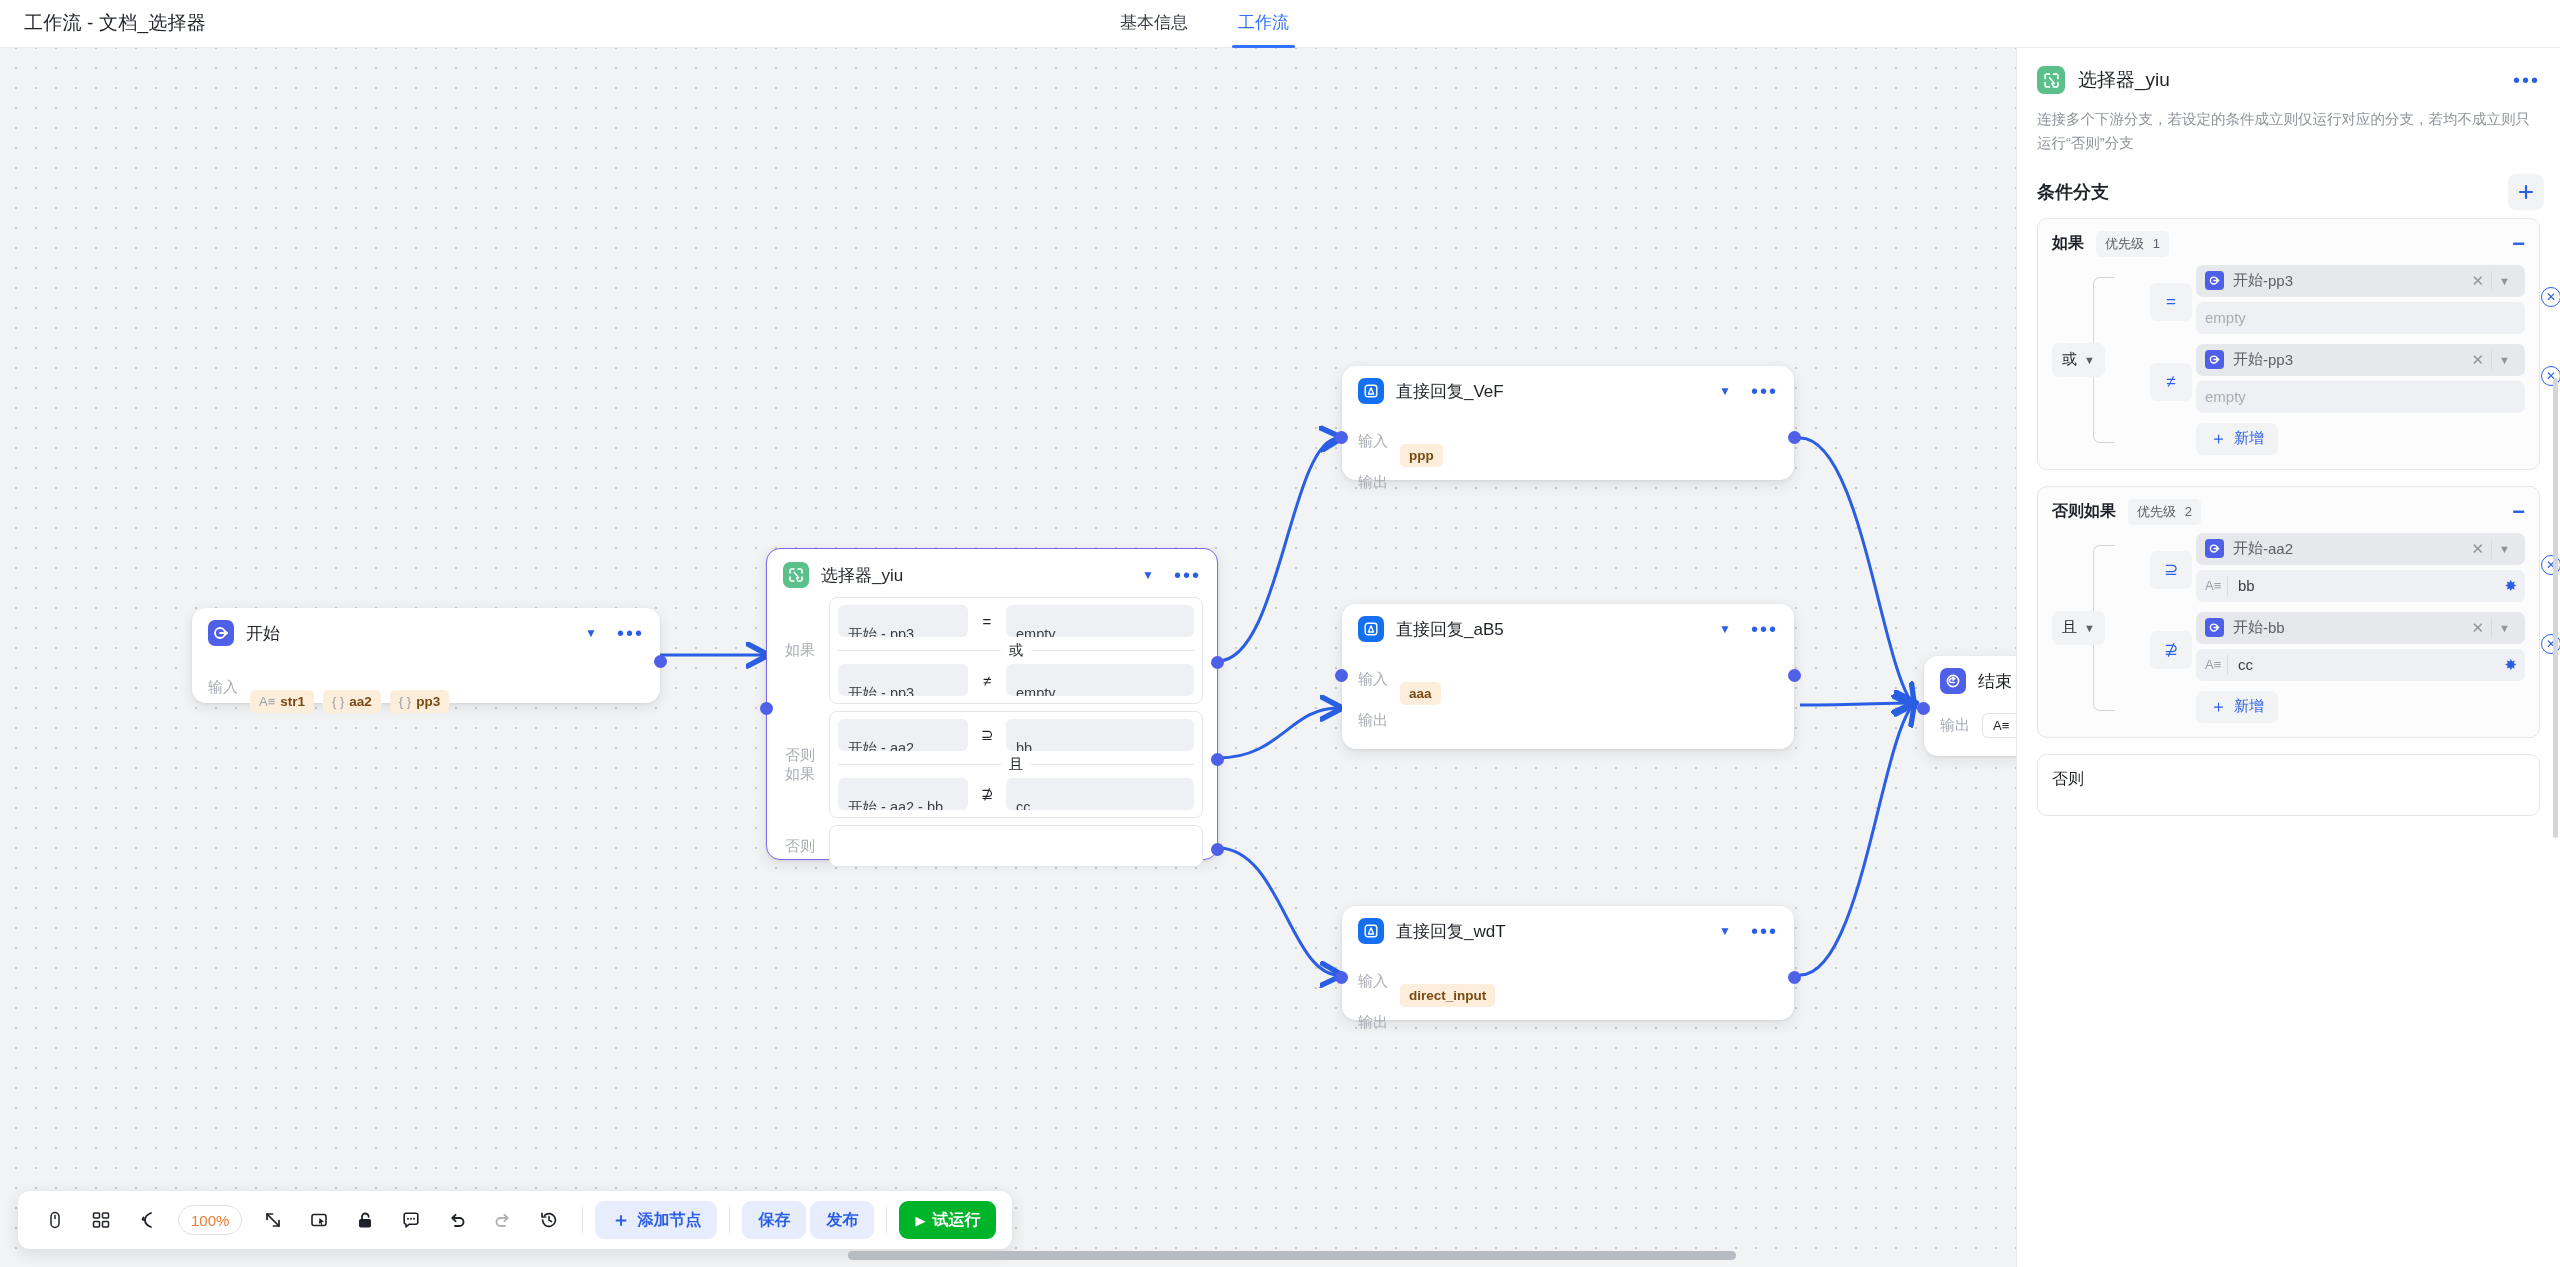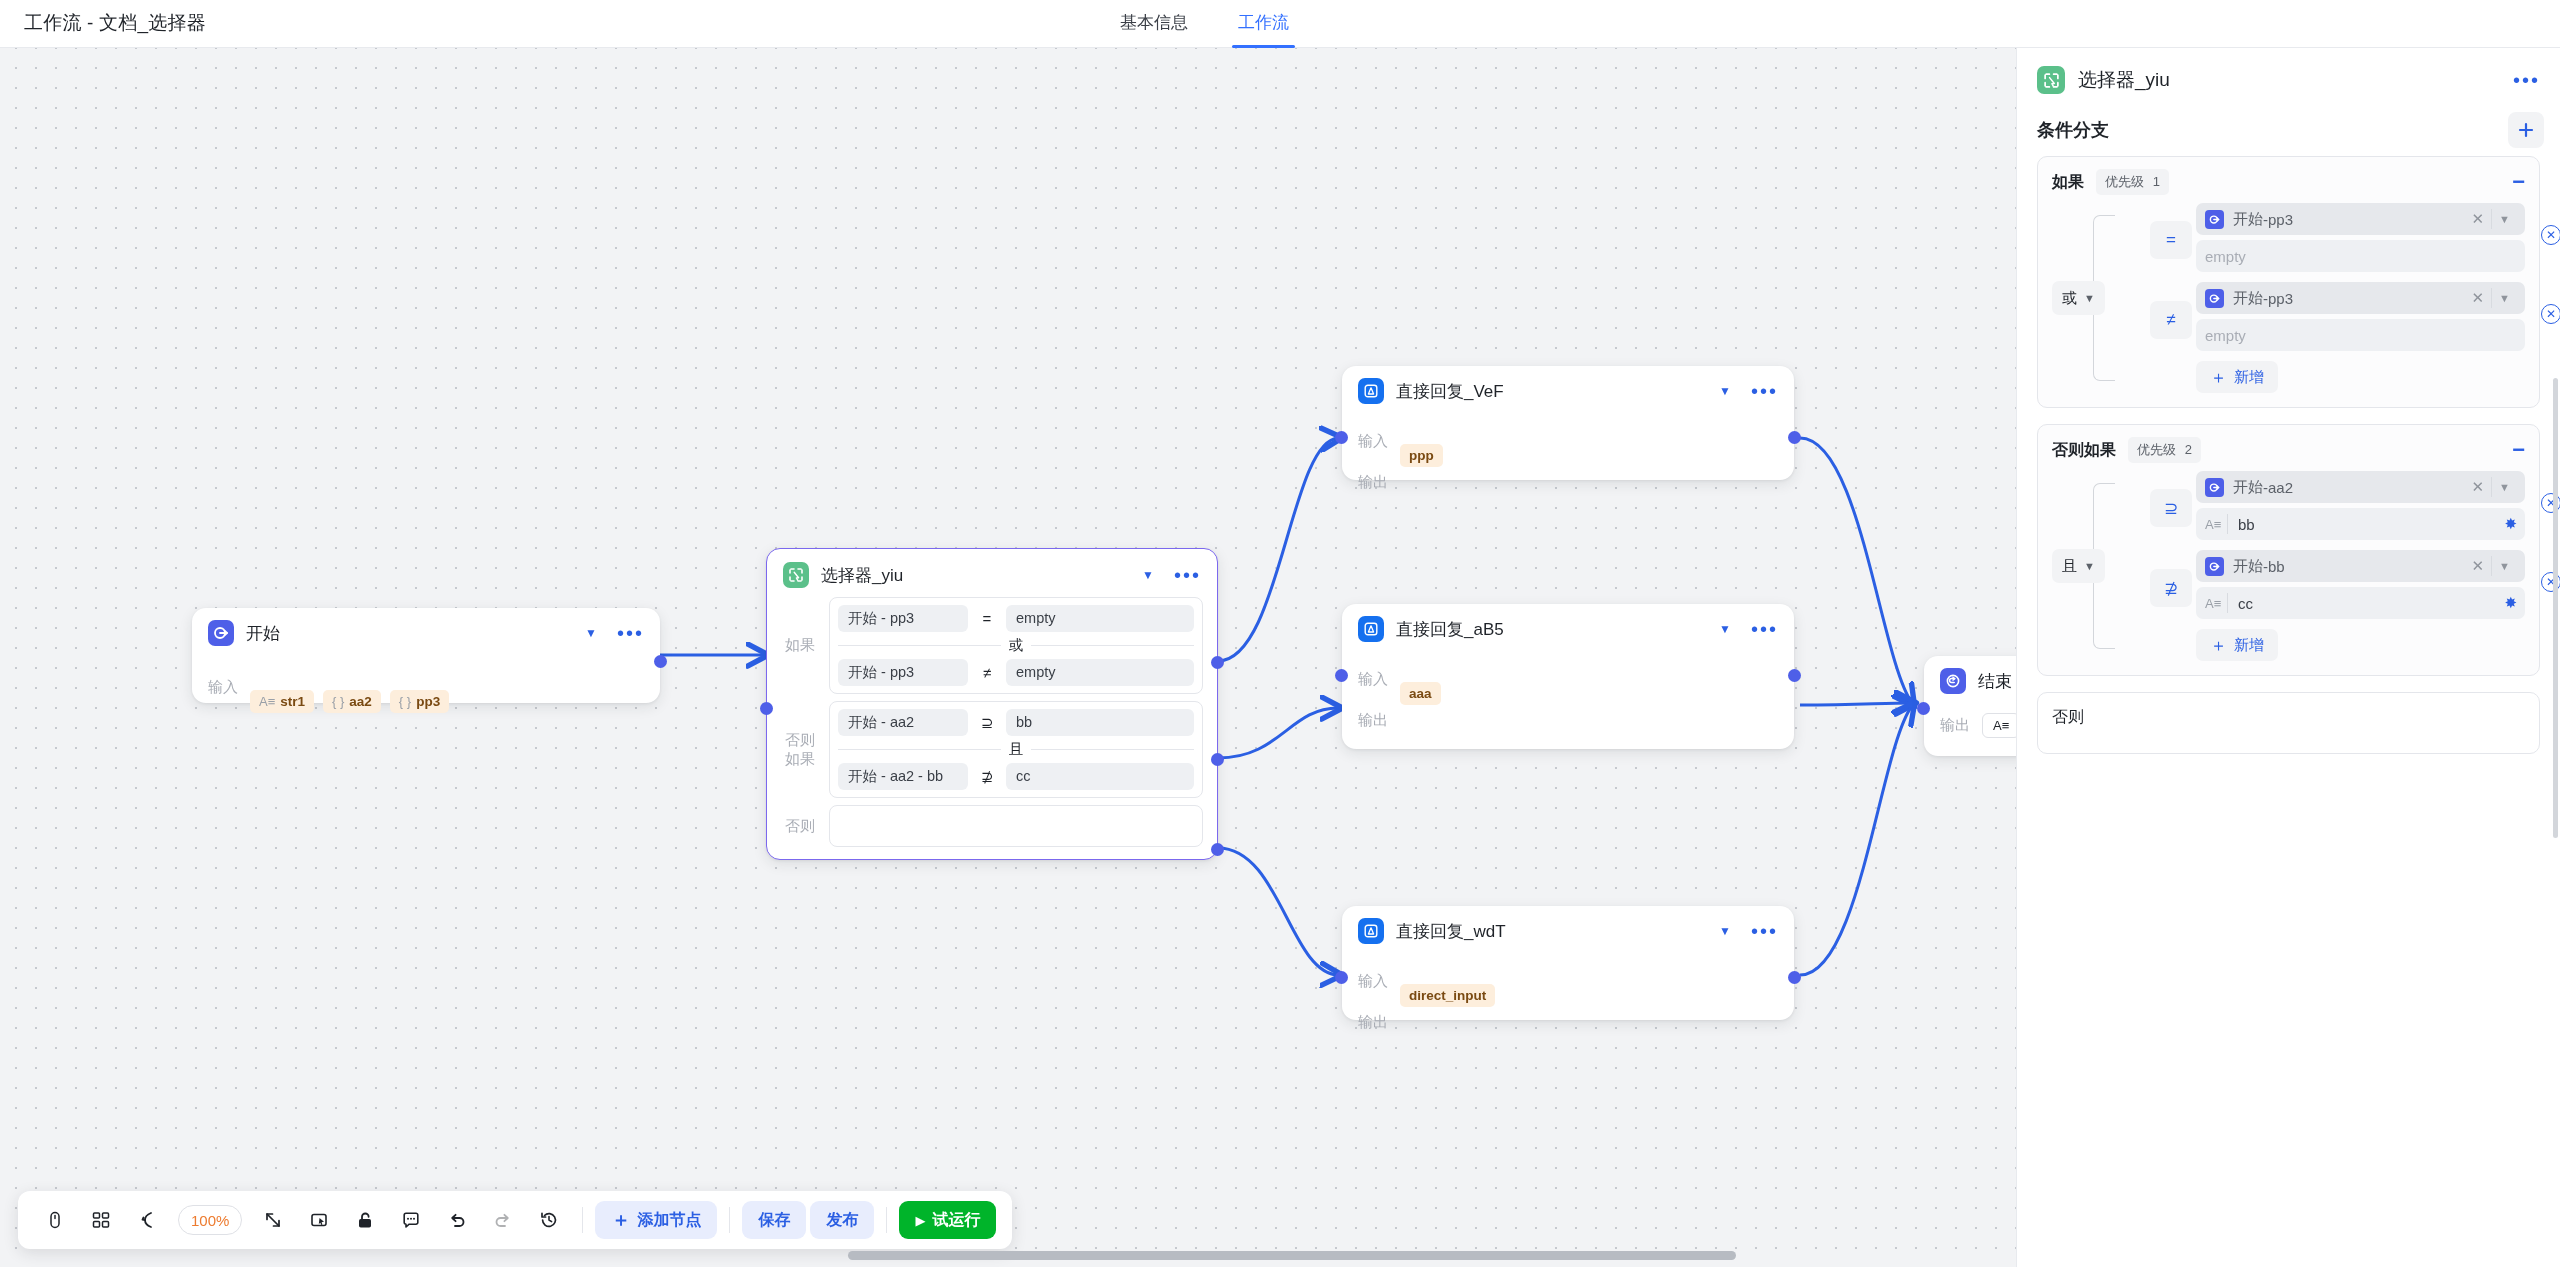--- a/index.html
+++ b/index.html
@@ -57,21 +57,21 @@
 
   
   .node.sel { border:1.5px solid #7b68ee; }
 
   
   .sel-body { padding:4px 14px 14px 14px; }
   .sel-grp { display:flex; align-items:center; margin-bottom:7px; }
   .sel-grp .gl { width:48px; flex:0 0 auto; font-size:15px; color:#a9adb5; text-align:right; padding-right:14px;}
   .gbox { flex:1 1 auto; border:1px solid #e4e6eb; border-radius:8px; padding:7px 8px; background:#fff;}
   .cond-line { display:flex; align-items:center; gap:9px; }
-  .fld { background:#eef0f3; border-radius:6px; height:27px; line-height:27px; font-size:14.5px; color:#3a3f47; padding:0 10px; white-space:nowrap; overflow:hidden;}
+  .fld { background:#eef0f3; border-radius:6px; height:27px; line-height:27px; font-size:14.5px; color:#3a3f47; padding:16px 10px; white-space:nowrap; overflow:hidden;}
   .fld.left { width:130px; }
   .fld.right { flex:1 1 auto; }
   .op { width:20px; text-align:center; font-size:15px; color:#1f2329; flex:0 0 auto;}
   .joiner { display:flex; align-items:center; gap:8px; margin:4px 0; }
   .joiner .ln { flex:1 1 auto; height:1px; background:#e4e6eb; }
   .joiner .tx { font-size:14.5px; color:#1f2329; }
   .gbox.empty { height:42px; }
 
   
   .panel {
@@ -456,20 +456,21 @@
       <svg width="17" height="17" viewBox="0 0 16 16">
           <path d="M3 2 H6 M10 2 H13 M14 3 V6 M14 10 V13 M13 14 H10 M6 14 H3 M2 13 V10 M2 6 V3" stroke="#fff" stroke-width="1.6" fill="none" stroke-linecap="round"></path>
           <path d="M6.2 5.3 L10.6 10.8 L8.4 11 L9.6 13.2" stroke="#fff" stroke-width="1.4" fill="none" stroke-linejoin="round" stroke-linecap="round"></path>
         </svg>
     </span>
     <span class="p-title">选择器_yiu</span>
     <span class="nspacer" style="flex:1 1 auto;"></span>
     <span class="dots">•••</span>
   </div>
 
+  <div class="p-desc">连接多个下游分支，若设定的条件成立则仅运行对应的分支，若均不成立则只运行“否则”分支</div>
 
   <div class="p-sec">
     <span class="p-sec-t">条件分支</span>
     <span class="plus-btn">
       <svg width="18" height="18" viewBox="0 0 18 18">
           <path d="M9 3 V15 M3 9 H15" stroke="#2b5fe3" stroke-width="2.2" stroke-linecap="round"></path>
         </svg>
     </span>
   </div>
 

